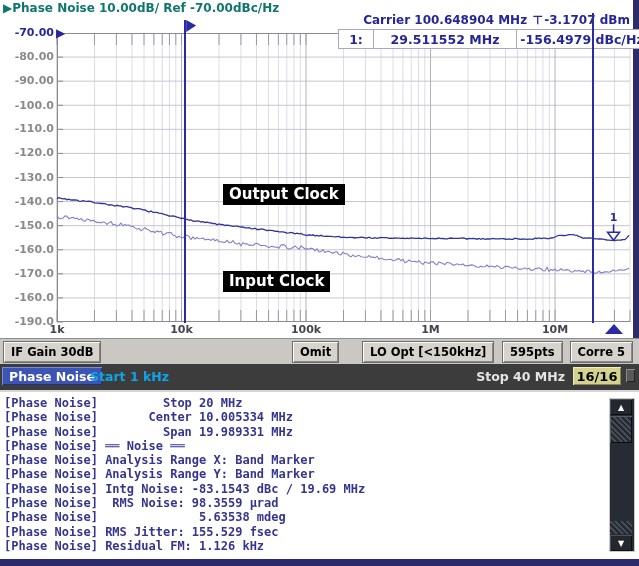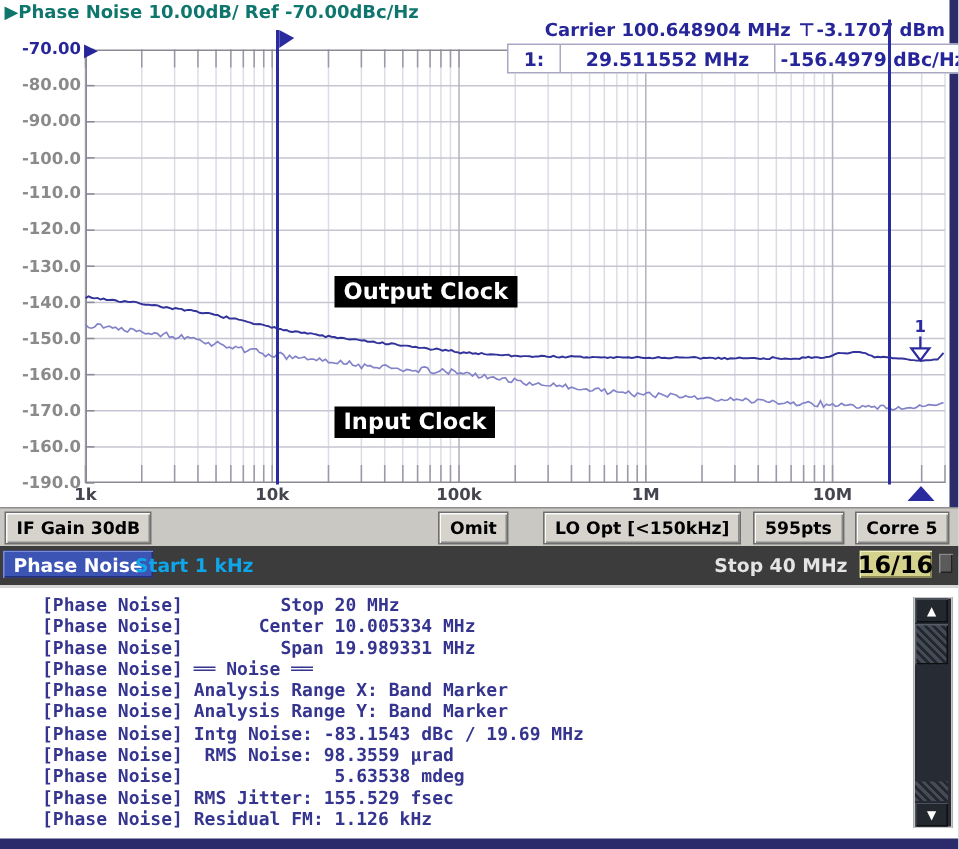--- a/index.html
+++ b/index.html
@@ -35,28 +35,28 @@
           padding:0 7px;background:#d6d3cd;color:#000;font-size:11.5px;font-weight:bold;white-space:nowrap;
           border:1px solid #6e6e6e;box-shadow:inset 1px 1px 0 #fbfbf9,inset -1px -1px 0 #8a8a8a;}
   
   #statusbar{position:absolute;left:0;top:364px;width:639px;height:26px;background:#3c3c3c;}
   #mode-tab{position:absolute;left:2px;top:3px;height:18px;display:flex;align-items:center;padding:0 7px;
             background:#3c54b4;color:#fff;font-size:12.5px;font-weight:bold;
             box-shadow:inset 1px 1px 0 #7a8cd8,inset -1px -1px 0 #22307a;}
   #start-text{position:absolute;left:90px;top:5px;color:#0ea5e9;font-size:12.5px;font-weight:bold;}
   #stop-text{position:absolute;right:74px;top:5px;color:#e4e4e4;font-size:12.5px;font-weight:bold;}
   #page-ind{position:absolute;right:18px;top:3px;width:48px;height:18px;display:flex;align-items:center;justify-content:center;
-            background:#d4d28c;color:#000;font-size:16px;font-weight:bold;
+            background:#d4d28c;color:#000;font-size:13px;font-weight:bold;
             box-shadow:inset 1px 1px 0 #efeec5,inset -1px -1px 0 #8a884f;}
   #status-corner{position:absolute;right:4px;top:5px;width:9px;height:13px;background:#5a5a5a;
                  box-shadow:inset 1px 1px 0 #8a8a8a,inset -1px -1px 0 #222;}
   
   #log-section{position:absolute;left:0;top:390px;width:639px;height:176px;background:#fff;border-top:2px solid #d6d6d6;}
   #log-text{position:absolute;left:4px;top:4px;font-family:"DejaVu Sans Mono","Liberation Mono",monospace;
-            font-size:12px;font-weight:bold;color:#353590;line-height:14.3px;white-space:pre;margin-left:24px;}
+            font-size:12px;font-weight:bold;color:#353590;line-height:14.3px;white-space:pre;}
   #log-bottom-bar{position:absolute;left:0;bottom:2px;width:639px;height:7px;background:#2b2b6b;}
   
   #scrollbar{position:absolute;right:4px;top:6px;width:24px;height:152px;background:#272b33;border:1px solid #c8c8c8;}
   .sb-btn{position:absolute;left:0;width:22px;height:16px;background:#23272e;color:#fff;font-size:8px;
           display:flex;align-items:center;justify-content:center;
           box-shadow:inset 1px 1px 0 #4a515c,inset -1px -1px 0 #0c0e12;}
   #sb-up{top:0;}
   #sb-down{bottom:0;}
   .sb-hatch{position:absolute;left:0;width:22px;
             background:repeating-linear-gradient(45deg,#454b56 0 2px,#23272e 2px 4px);}

